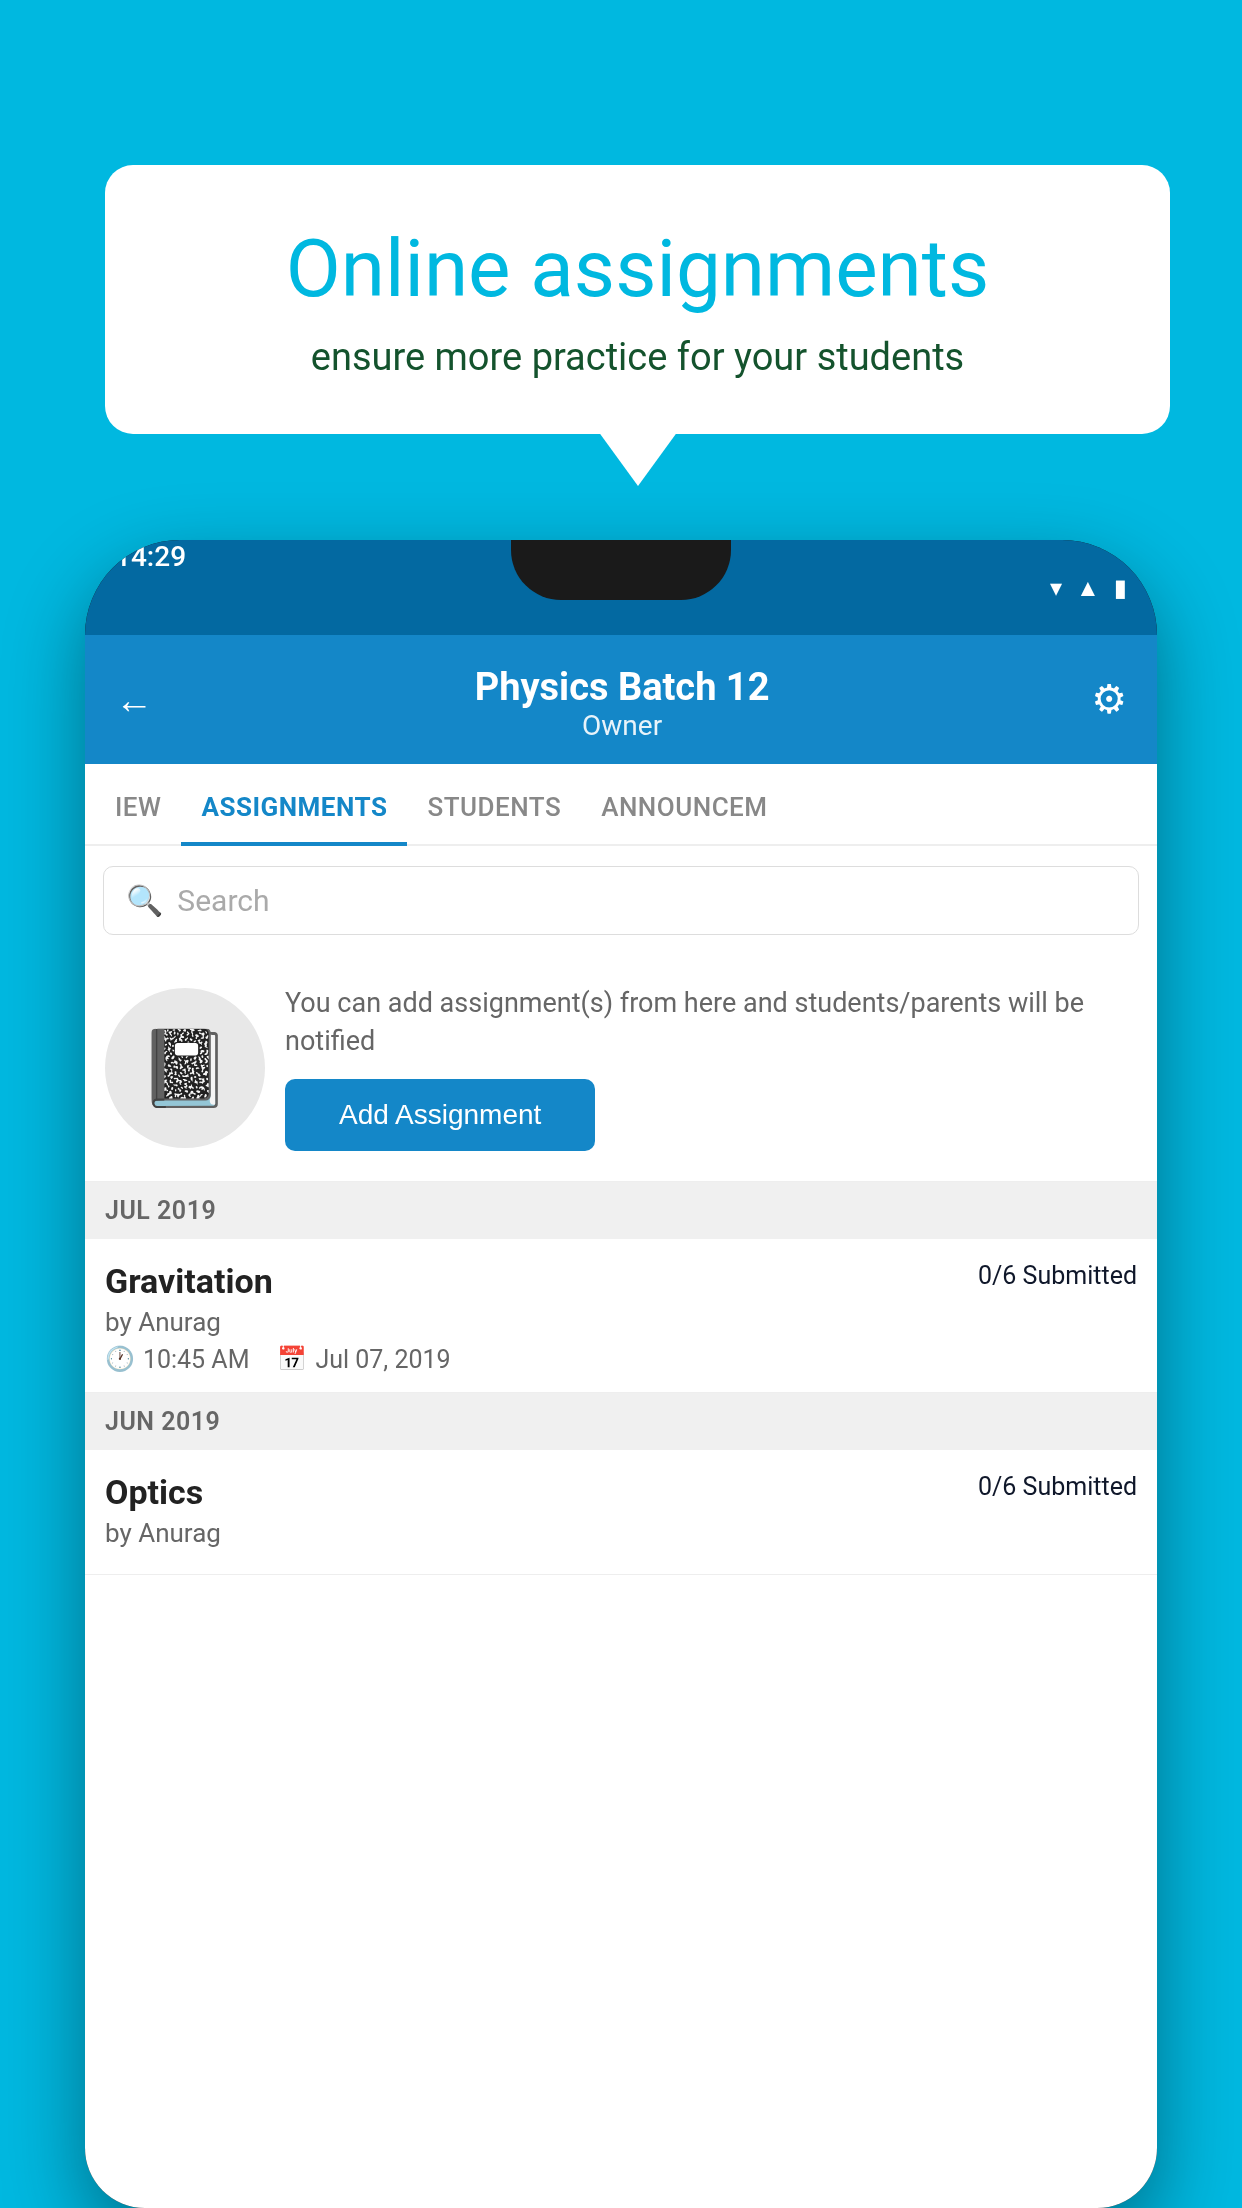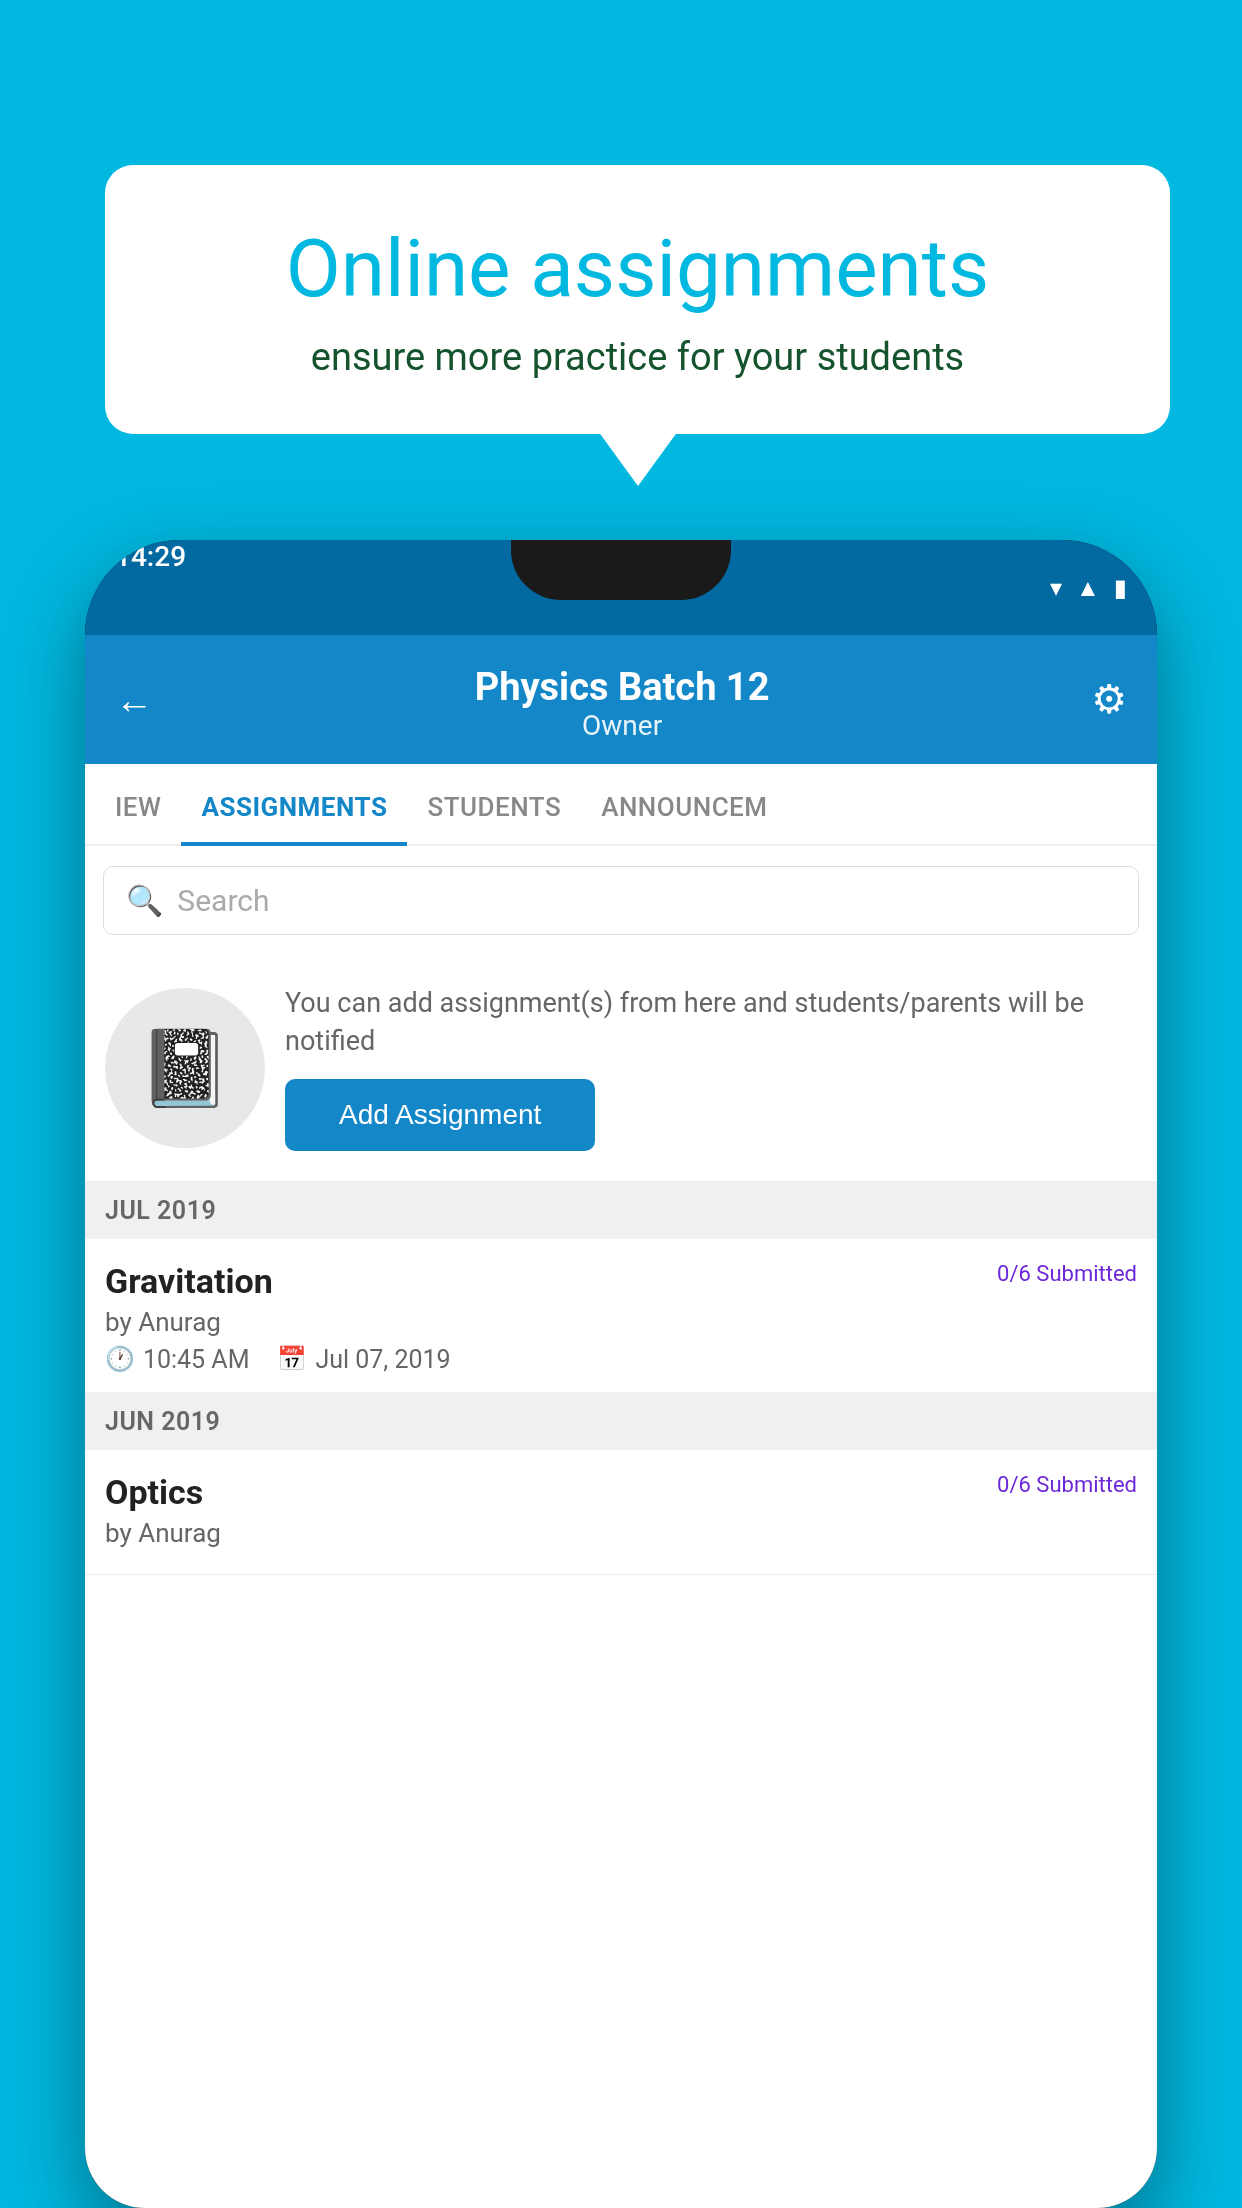--- a/index.html
+++ b/index.html
@@ -259,22 +259,22 @@
       justify-content: space-between;
       align-items: flex-start;
       margin-bottom: 6px;
     }
     .assignment-name {
       font-size: 34px;
       font-weight: 700;
       color: #222;
     }
     .assignment-submitted {
-      font-size: 22px;
-      color: #6d28d9;
+      font-size: 25px;
+      color: #0f172a;
     }
     .assignment-by {
       font-size: 26px;
       color: #666;
       margin-bottom: 8px;
     }
     .assignment-meta {
       display: flex;
       gap: 28px;
       align-items: center;

